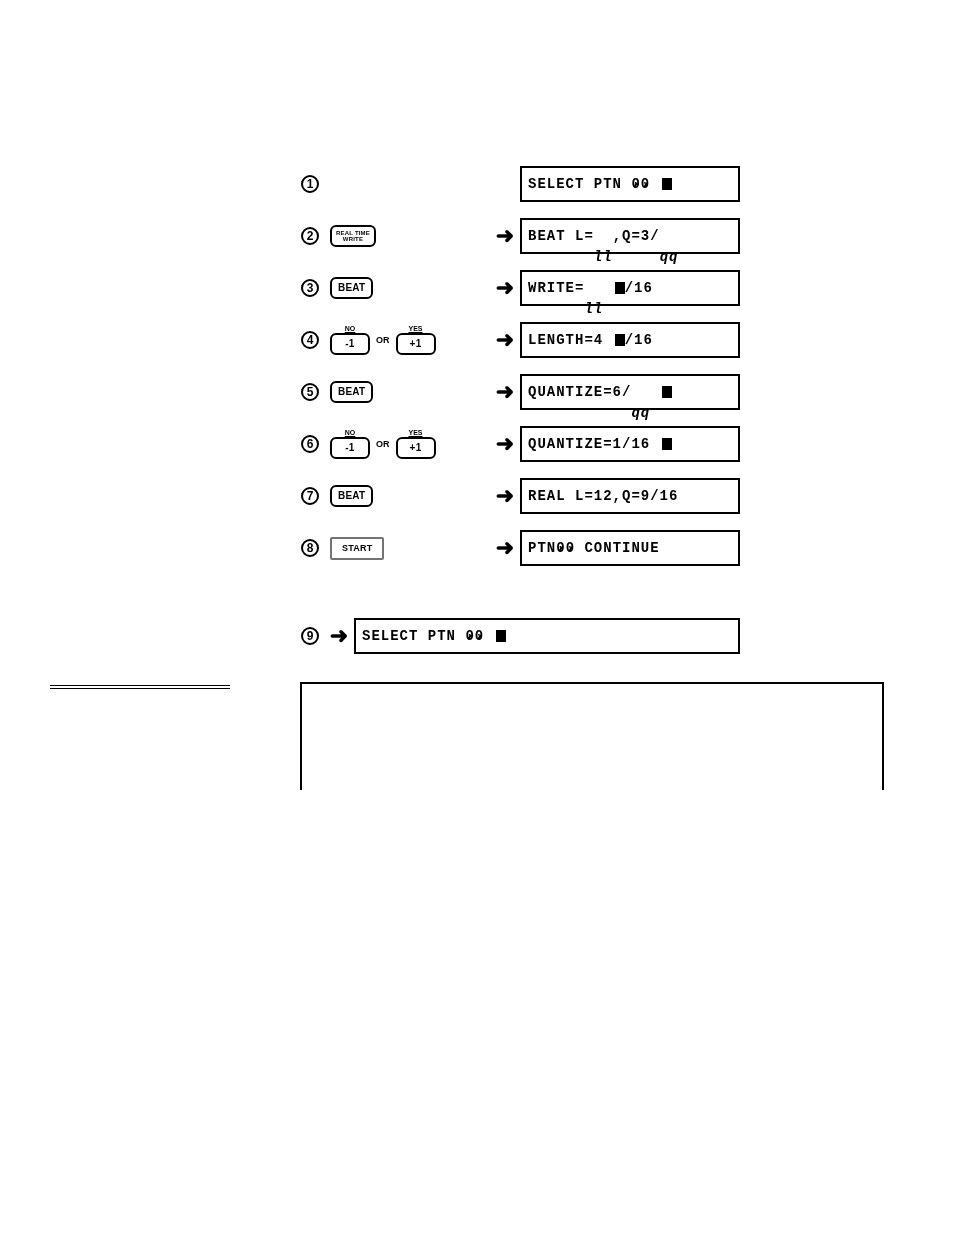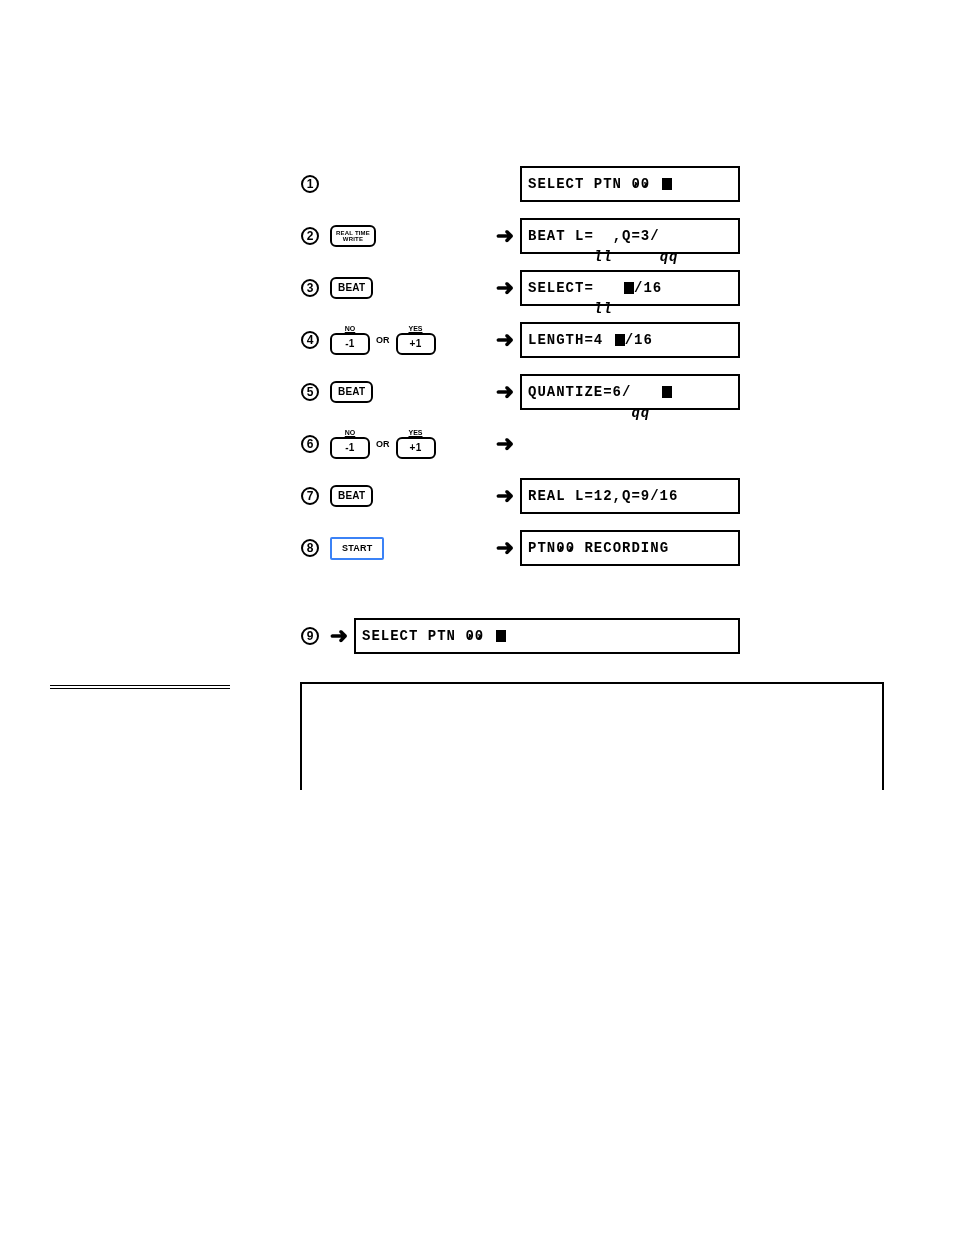--- a/index.html
+++ b/index.html
@@ -55,21 +55,21 @@
     background: #fff;
     letter-spacing: 0.2px;
     font-family: Arial, sans-serif;
   }
   .btn.realtime {
     font-size: 6px;
     line-height: 6px;
     padding: 3px 4px;
   }
   .btn.outline {
-    border: 2px solid #3b82f6;
+    border: 2px solid #737373;
     border-radius: 2px;
     padding: 5px 10px;
     font-size: 9px;
   }
   .btn-wrap {
     display: flex;
     flex-direction: column;
     align-items: center;
   }
   .btn-top {
@@ -174,21 +174,21 @@
         <div class="num">
           <svg width="20" height="20">
             <circle cx="10" cy="10" r="8" fill="none" stroke="#000" stroke-width="2"></circle>
             <text x="10" y="14" text-anchor="middle" font-family="Arial, sans-serif" font-size="12" font-weight="700">3</text>
           </svg>
         </div>
         <div class="buttons">
           <div class="btn">BEAT</div>
         </div>
         <div class="arrow">➜</div>
-        <div class="lcd"><span>SELECT=</span><span class="ital">ll</span><span> </span><span class="cursor"></span><span>/16</span></div>
+        <div class="lcd"><span>WRITE=</span><span class="ital">ll</span><span> </span><span class="cursor"></span><span>/16</span></div>
       </div>
       <div class="row">
         <div class="num">
           <svg width="20" height="20">
             <circle cx="10" cy="10" r="8" fill="none" stroke="#000" stroke-width="2"></circle>
             <text x="10" y="14" text-anchor="middle" font-family="Arial, sans-serif" font-size="12" font-weight="700">4</text>
           </svg>
         </div>
         <div class="buttons">
           <div class="btn-wrap">
@@ -229,20 +229,21 @@
             <div class="btn-top">NO</div>
             <div class="btn">-1</div>
           </div>
           <span class="or">OR</span>
           <div class="btn-wrap">
             <div class="btn-top">YES</div>
             <div class="btn">+1</div>
           </div>
         </div>
         <div class="arrow">➜</div>
+        <div class="lcd"><span>QUANTIZE=1/16 </span><span class="cursor"></span></div>
       </div>
       <div class="row">
         <div class="num">
           <svg width="20" height="20">
             <circle cx="10" cy="10" r="8" fill="none" stroke="#000" stroke-width="2"></circle>
             <text x="10" y="14" text-anchor="middle" font-family="Arial, sans-serif" font-size="12" font-weight="700">7</text>
           </svg>
         </div>
         <div class="buttons">
           <div class="btn">BEAT</div>
@@ -254,21 +255,21 @@
         <div class="num">
           <svg width="20" height="20">
             <circle cx="10" cy="10" r="8" fill="none" stroke="#000" stroke-width="2"></circle>
             <text x="10" y="14" text-anchor="middle" font-family="Arial, sans-serif" font-size="12" font-weight="700">8</text>
           </svg>
         </div>
         <div class="buttons">
           <div class="btn outline">START</div>
         </div>
         <div class="arrow">➜</div>
-        <div class="lcd"><span>PTN</span><span class="zero">0</span><span class="zero">0</span><span> RECORDING</span></div>
+        <div class="lcd"><span>PTN</span><span class="zero">0</span><span class="zero">0</span><span> CONTINUE</span></div>
       </div>
       <div class="gap"></div>
       <div class="row">
         <div class="num">
           <svg width="20" height="20">
             <circle cx="10" cy="10" r="8" fill="none" stroke="#000" stroke-width="2"></circle>
             <text x="10" y="14" text-anchor="middle" font-family="Arial, sans-serif" font-size="12" font-weight="700">9</text>
           </svg>
         </div>
         <div class="arrow">➜</div>

